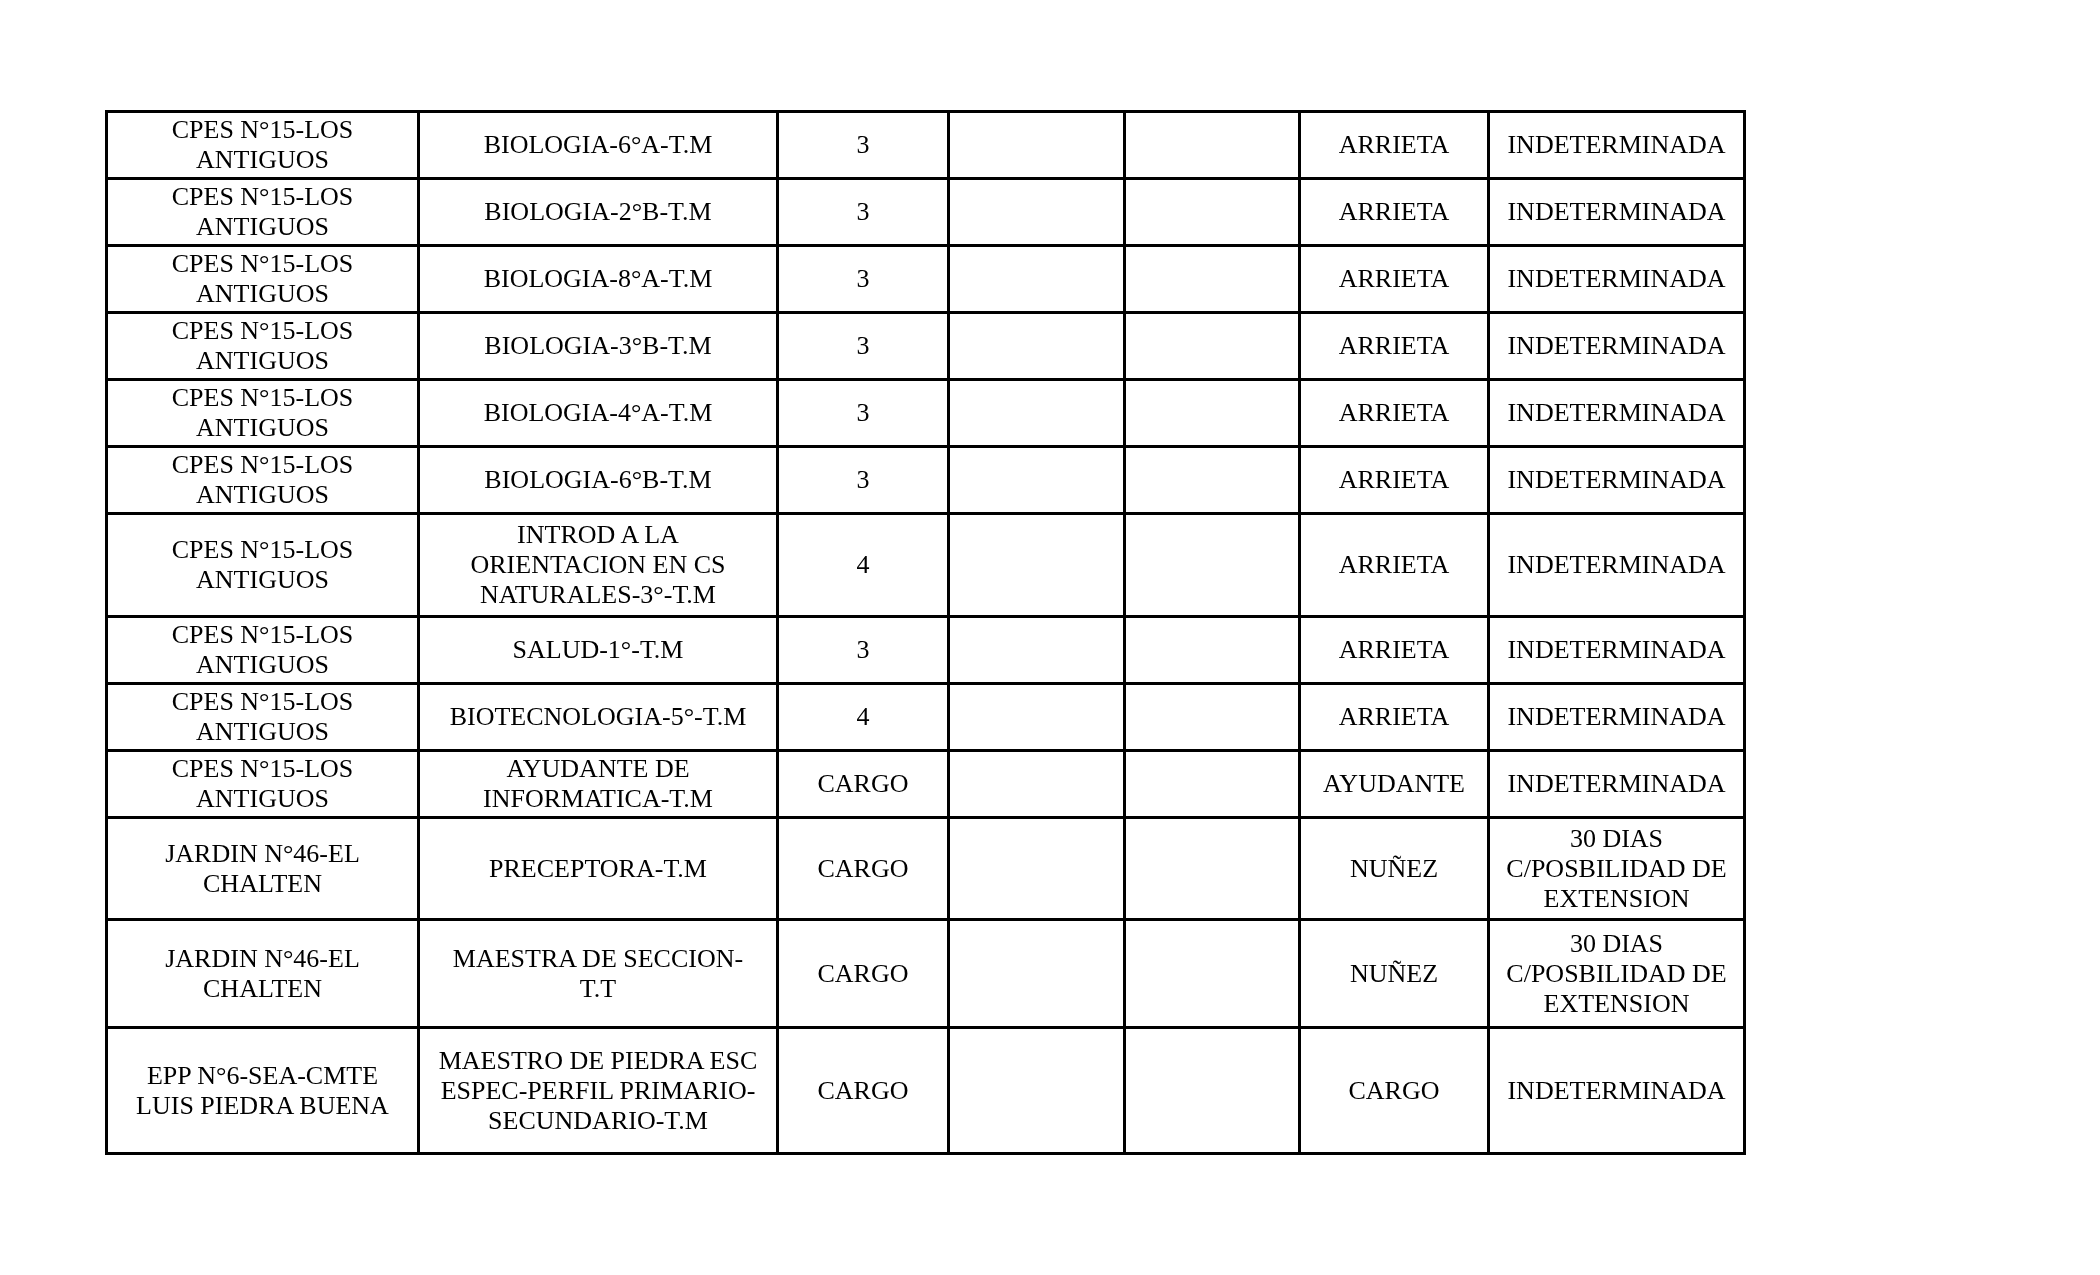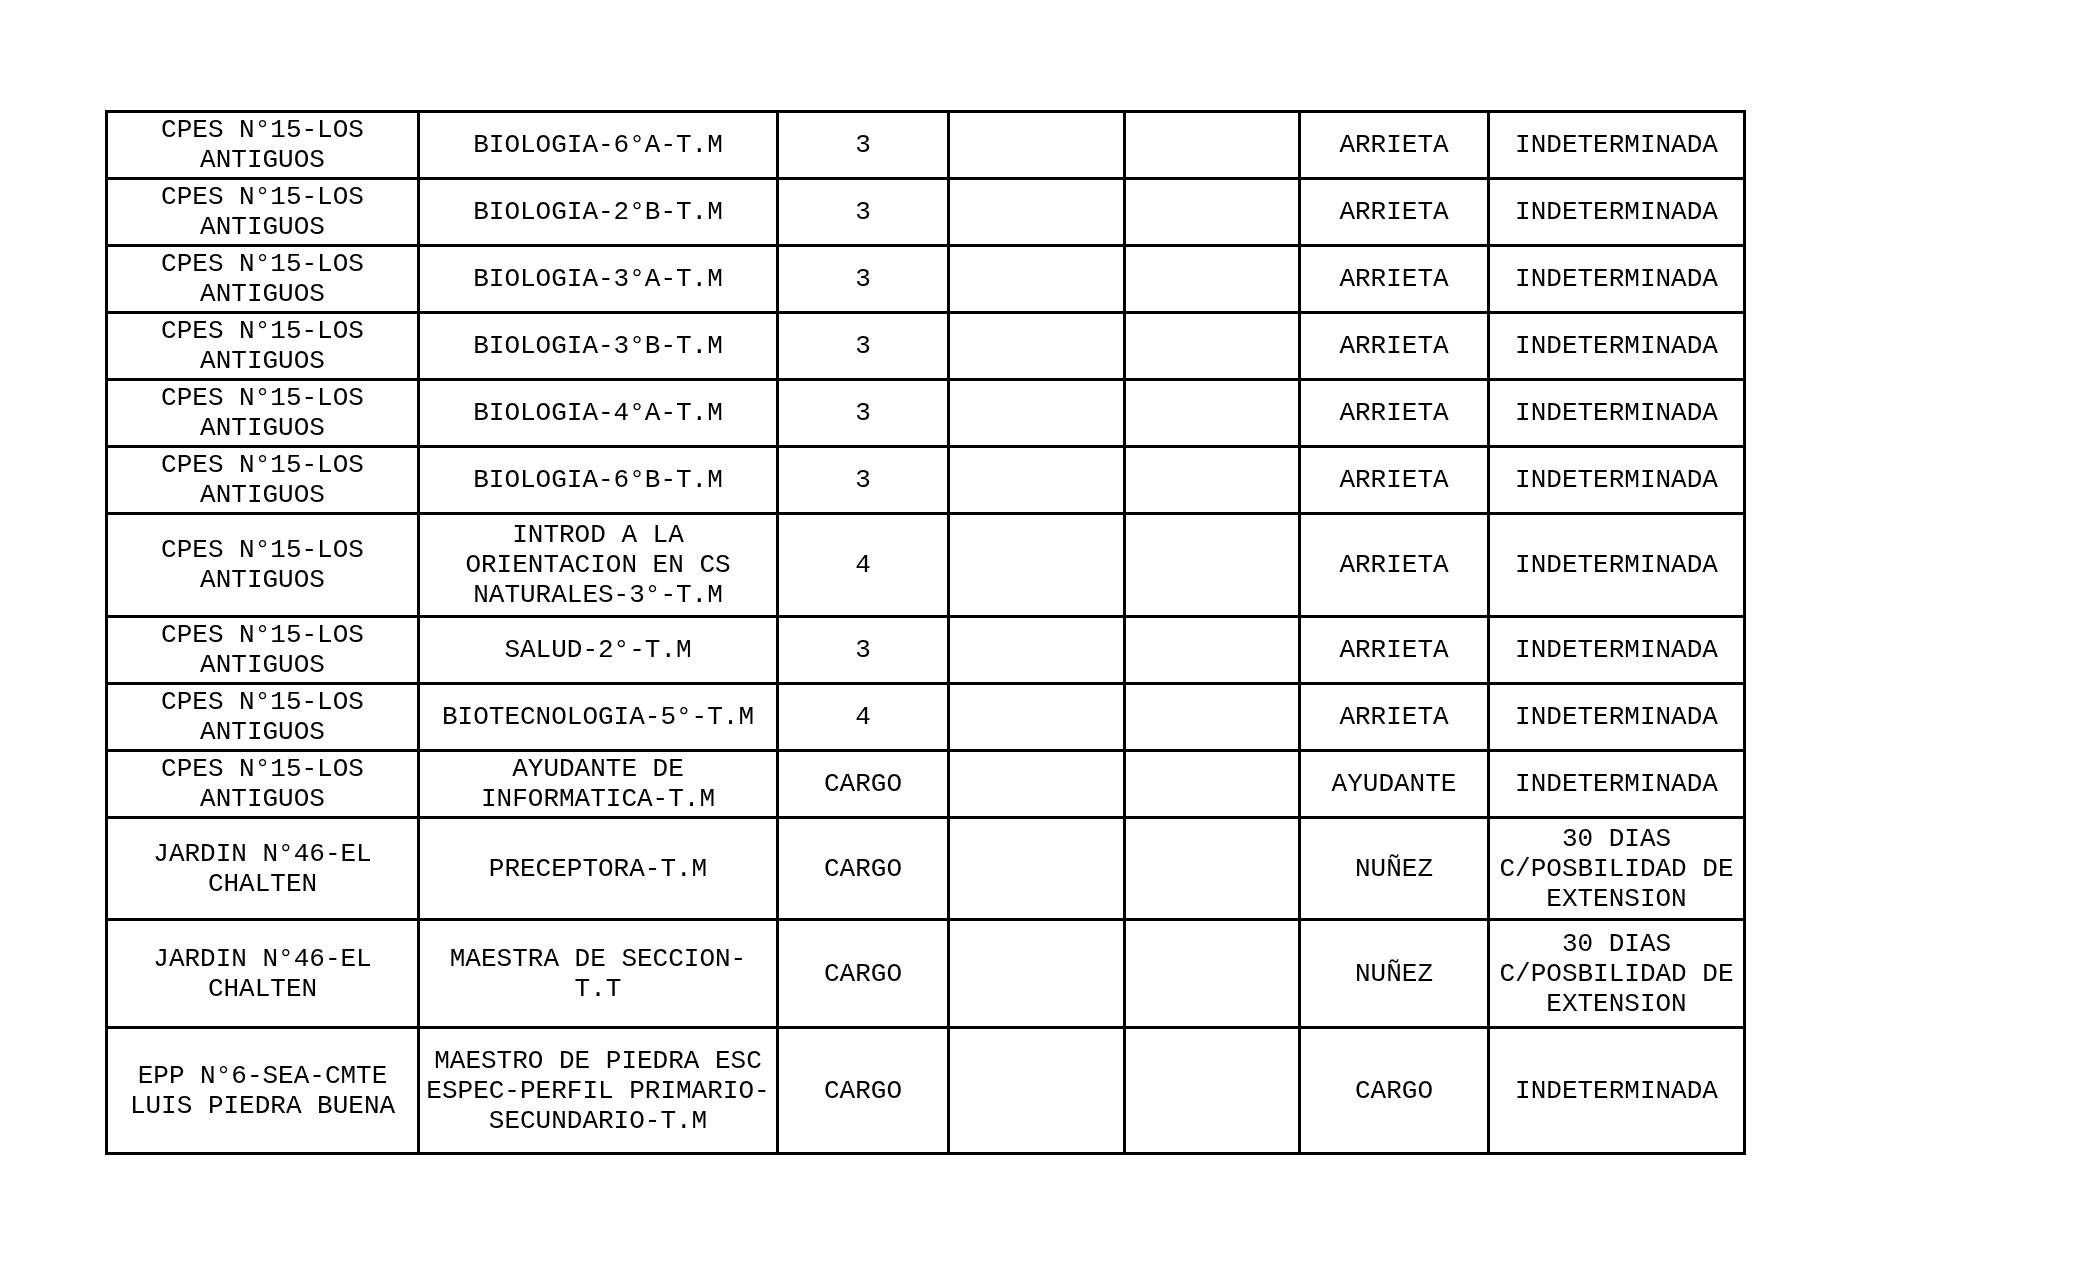--- a/index.html
+++ b/index.html
@@ -14,21 +14,21 @@
     background: #ffffff;
     overflow: hidden;
   }
   table.grid {
     position: absolute;
     left: 105px;
     top: 110px;
     border-collapse: collapse;
     table-layout: fixed;
     width: 1638px;
-    font-family: Liberation Mono, monospace;
+    font-family: Liberation Serif, serif;
     font-size: 26px;
     line-height: 30px;
     color: #000000;
   }
   table.grid td {
     border: 3px solid #000000;
     text-align: center;
     vertical-align: middle;
     padding: 2px 3px;
     white-space: pre-line;
@@ -72,21 +72,21 @@
           <td>BIOLOGIA-2°B-T.M</td>
           <td>3</td>
           <td></td>
           <td></td>
           <td>ARRIETA</td>
           <td>INDETERMINADA</td>
         </tr>
         <tr>
           <td>CPES N°15-LOS
 ANTIGUOS</td>
-          <td>BIOLOGIA-3°A-T.M</td>
+          <td>BIOLOGIA-8°A-T.M</td>
           <td>3</td>
           <td></td>
           <td></td>
           <td>ARRIETA</td>
           <td>INDETERMINADA</td>
         </tr>
         <tr>
           <td>CPES N°15-LOS
 ANTIGUOS</td>
           <td>BIOLOGIA-3°B-T.M</td>
@@ -124,21 +124,21 @@
 NATURALES-3°-T.M</td>
           <td>4</td>
           <td></td>
           <td></td>
           <td>ARRIETA</td>
           <td>INDETERMINADA</td>
         </tr>
         <tr>
           <td>CPES N°15-LOS
 ANTIGUOS</td>
-          <td>SALUD-2°-T.M</td>
+          <td>SALUD-1°-T.M</td>
           <td>3</td>
           <td></td>
           <td></td>
           <td>ARRIETA</td>
           <td>INDETERMINADA</td>
         </tr>
         <tr>
           <td>CPES N°15-LOS
 ANTIGUOS</td>
           <td>BIOTECNOLOGIA-5°-T.M</td>

